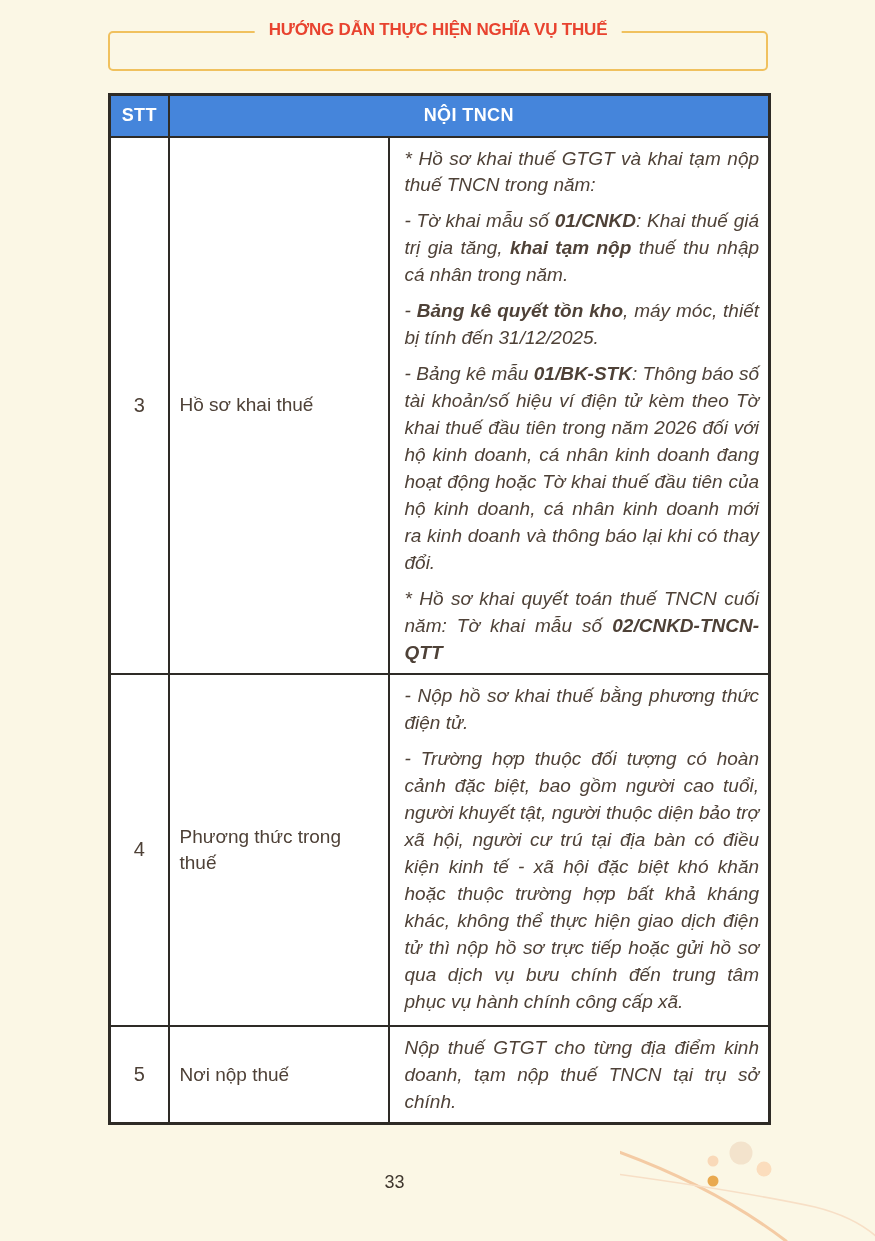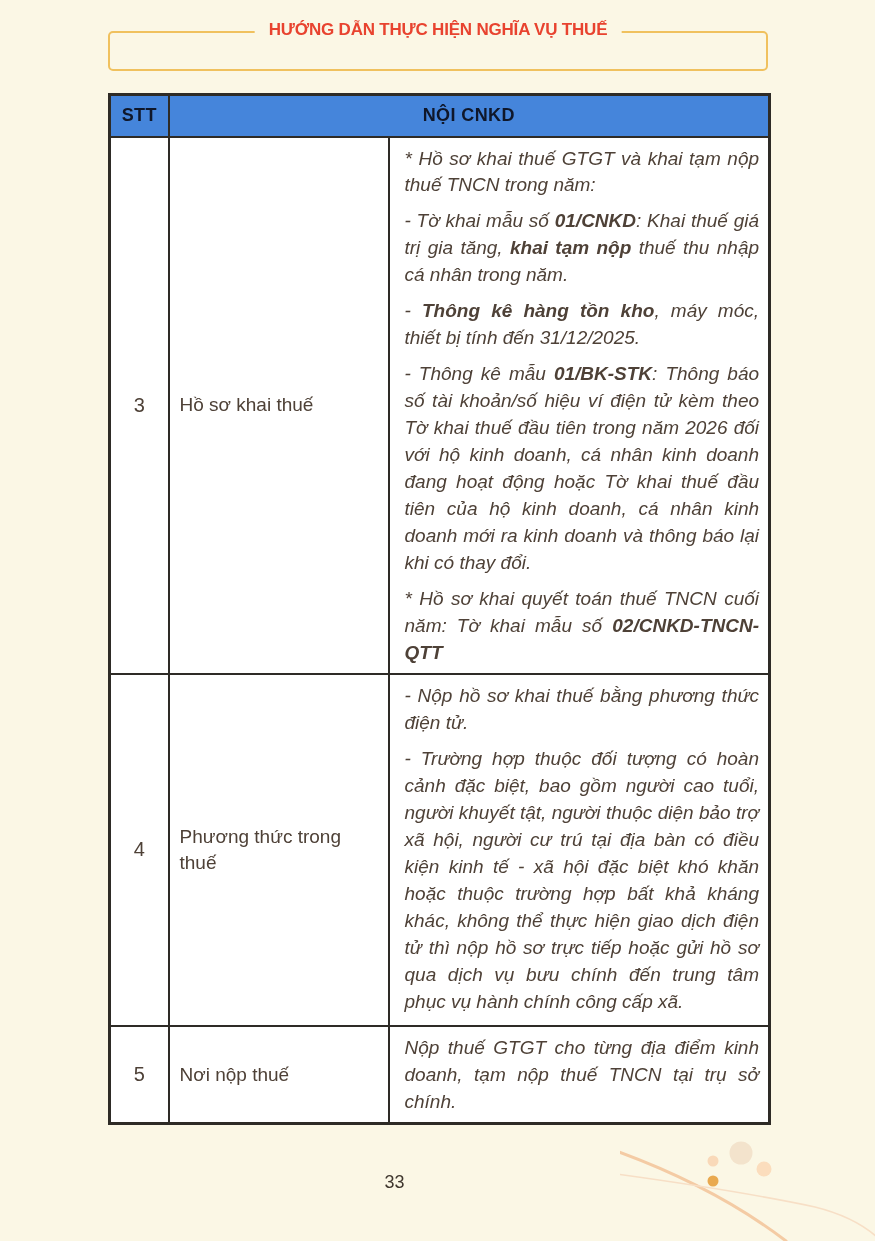--- a/index.html
+++ b/index.html
@@ -51,21 +51,21 @@
     border-collapse:collapse;
     background:var(--cell-bg);
     table-layout:fixed;
   }
   table.doc-table, table.doc-table th, table.doc-table td{
     border:2px solid var(--border);
   }
   table.doc-table{border-width:3px;}
   th.col-stt, th.col-content{
     background:var(--blue);
-    color:#0f172a;
+    color:#ffffff;
     font-size:18px;
     font-weight:bold;
     height:42px;
     text-align:center;
     letter-spacing:0.4px;
   }
   td.stt-cell{
     width:59px;
     text-align:center;
     vertical-align:middle;
@@ -112,32 +112,32 @@
 
 <table class="doc-table">
   <colgroup>
     <col style="width:59px">
       <col style="width:220px">
       <col style="width:381px">
   </colgroup>
   <thead>
     <tr>
       <th class="col-stt">STT</th>
-      <th class="col-content" colspan="2">NỘI CNKD</th>
+      <th class="col-content" colspan="2">NỘI TNCN</th>
     </tr>
   </thead>
   <tbody id="table-body">
       <tr class="row-3">
         <td class="stt-cell">3</td>
         <td class="label-cell">Hồ sơ khai thuế</td>
         <td class="content-cell">
           <p><span>* Hồ sơ khai thuế GTGT và khai tạm nộp thuế TNCN trong năm:</span></p>
           <p><span>- Tờ khai mẫu số </span><b>01/CNKD</b><span>: Khai thuế giá trị gia tăng, </span><b>khai tạm nộp</b><span> thuế thu nhập cá nhân trong năm.</span></p>
-          <p><span>- </span><b>Thông kê hàng tồn kho</b><span>, máy móc, thiết bị tính đến 31/12/2025.</span></p>
-          <p><span>- Thông kê mẫu </span><b>01/BK-STK</b><span>: Thông báo số tài khoản/số hiệu ví điện tử kèm theo Tờ khai thuế đầu tiên trong năm 2026 đối với hộ kinh doanh, cá nhân kinh doanh đang hoạt động hoặc Tờ khai thuế đầu tiên của hộ kinh doanh, cá nhân kinh doanh mới ra kinh doanh và thông báo lại khi có thay đổi.</span></p>
+          <p><span>- </span><b>Bảng kê quyết tồn kho</b><span>, máy móc, thiết bị tính đến 31/12/2025.</span></p>
+          <p><span>- Bảng kê mẫu </span><b>01/BK-STK</b><span>: Thông báo số tài khoản/số hiệu ví điện tử kèm theo Tờ khai thuế đầu tiên trong năm 2026 đối với hộ kinh doanh, cá nhân kinh doanh đang hoạt động hoặc Tờ khai thuế đầu tiên của hộ kinh doanh, cá nhân kinh doanh mới ra kinh doanh và thông báo lại khi có thay đổi.</span></p>
           <p><span>* Hồ sơ khai quyết toán thuế TNCN cuối năm: Tờ khai mẫu số </span><b>02/CNKD-TNCN-QTT</b></p>
         </td>
       </tr>
       <tr class="row-4">
         <td class="stt-cell">4</td>
         <td class="label-cell">Phương thức trong thuế</td>
         <td class="content-cell">
           <p><span>- Nộp hồ sơ khai thuế bằng phương thức điện tử.</span></p>
           <p><span>- Trường hợp thuộc đối tượng có hoàn cảnh đặc biệt, bao gồm người cao tuổi, người khuyết tật, người thuộc diện bảo trợ xã hội, người cư trú tại địa bàn có điều kiện kinh tế - xã hội đặc biệt khó khăn hoặc thuộc trường hợp bất khả kháng khác, không thể thực hiện giao dịch điện tử thì nộp hồ sơ trực tiếp hoặc gửi hồ sơ qua dịch vụ bưu chính đến trung tâm phục vụ hành chính công cấp xã.</span></p>
         </td>

